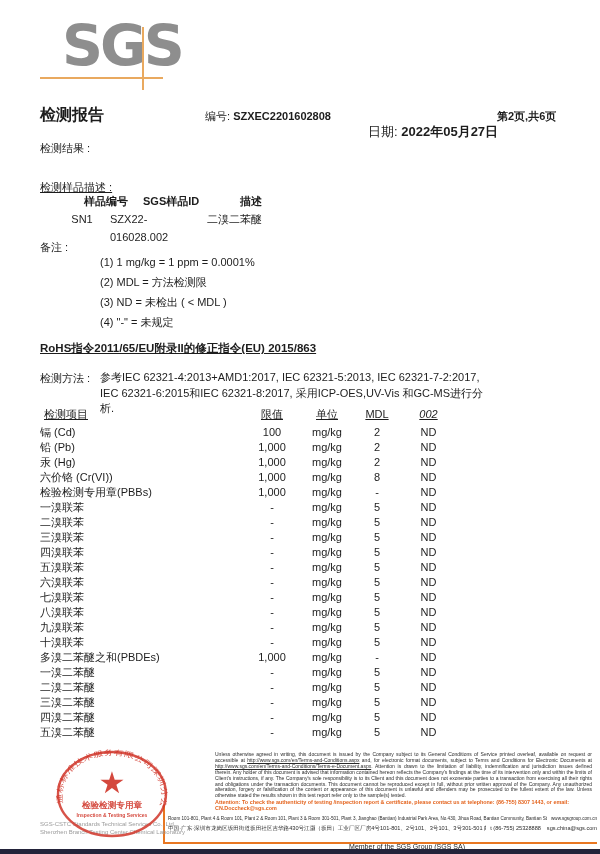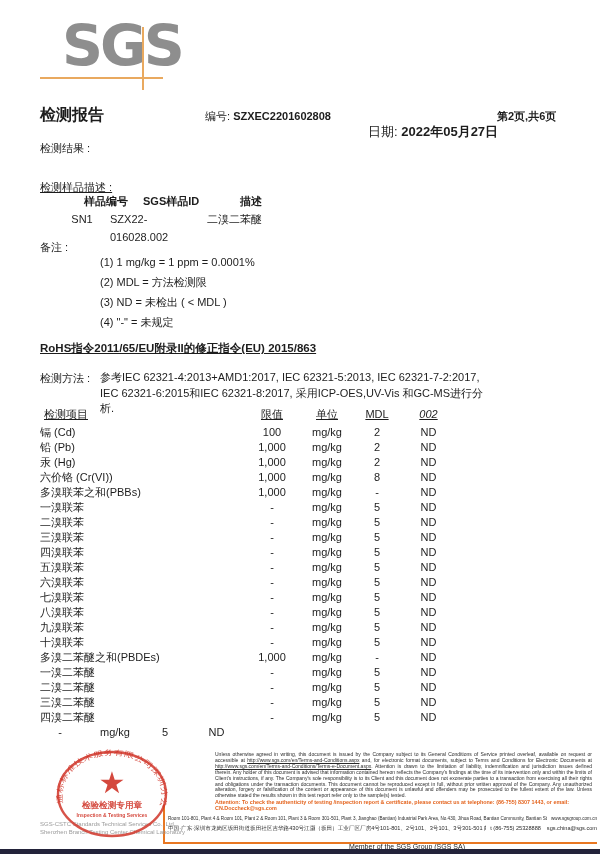--- a/index.html
+++ b/index.html
@@ -152,21 +152,21 @@
           <span class="rc c4">ND</span>
         </div>
         <div class="rrow">
           <span class="rc c0">六价铬 (Cr(VI))</span>
           <span class="rc c1">1,000</span>
           <span class="rc c2">mg/kg</span>
           <span class="rc c3">8</span>
           <span class="rc c4">ND</span>
         </div>
         <div class="rrow">
-          <span class="rc c0">多溴联苯之和(PBBs)</span>
+          <span class="rc c0">检验检测专用章(PBBs)</span>
           <span class="rc c1">1,000</span>
           <span class="rc c2">mg/kg</span>
           <span class="rc c3">-</span>
           <span class="rc c4">ND</span>
         </div>
         <div class="rrow">
           <span class="rc c0">一溴联苯</span>
           <span class="rc c1">-</span>
           <span class="rc c2">mg/kg</span>
           <span class="rc c3">5</span>
@@ -264,20 +264,21 @@
           <span class="rc c4">ND</span>
         </div>
         <div class="rrow">
           <span class="rc c0">四溴二苯醚</span>
           <span class="rc c1">-</span>
           <span class="rc c2">mg/kg</span>
           <span class="rc c3">5</span>
           <span class="rc c4">ND</span>
         </div>
         <div class="rrow">
+          <span class="rc c0">五溴二苯醚</span>
           <span class="rc c1">-</span>
           <span class="rc c2">mg/kg</span>
           <span class="rc c3">5</span>
           <span class="rc c4">ND</span>
         </div>
       </div>
   </div>
 
   <svg class="abs stamp" width="118" height="92" viewBox="0 0 118 92">
     <ellipse cx="58" cy="45" rx="54" ry="42" fill="none" stroke="#d03529" stroke-width="2.4" opacity="0.85"></ellipse>

